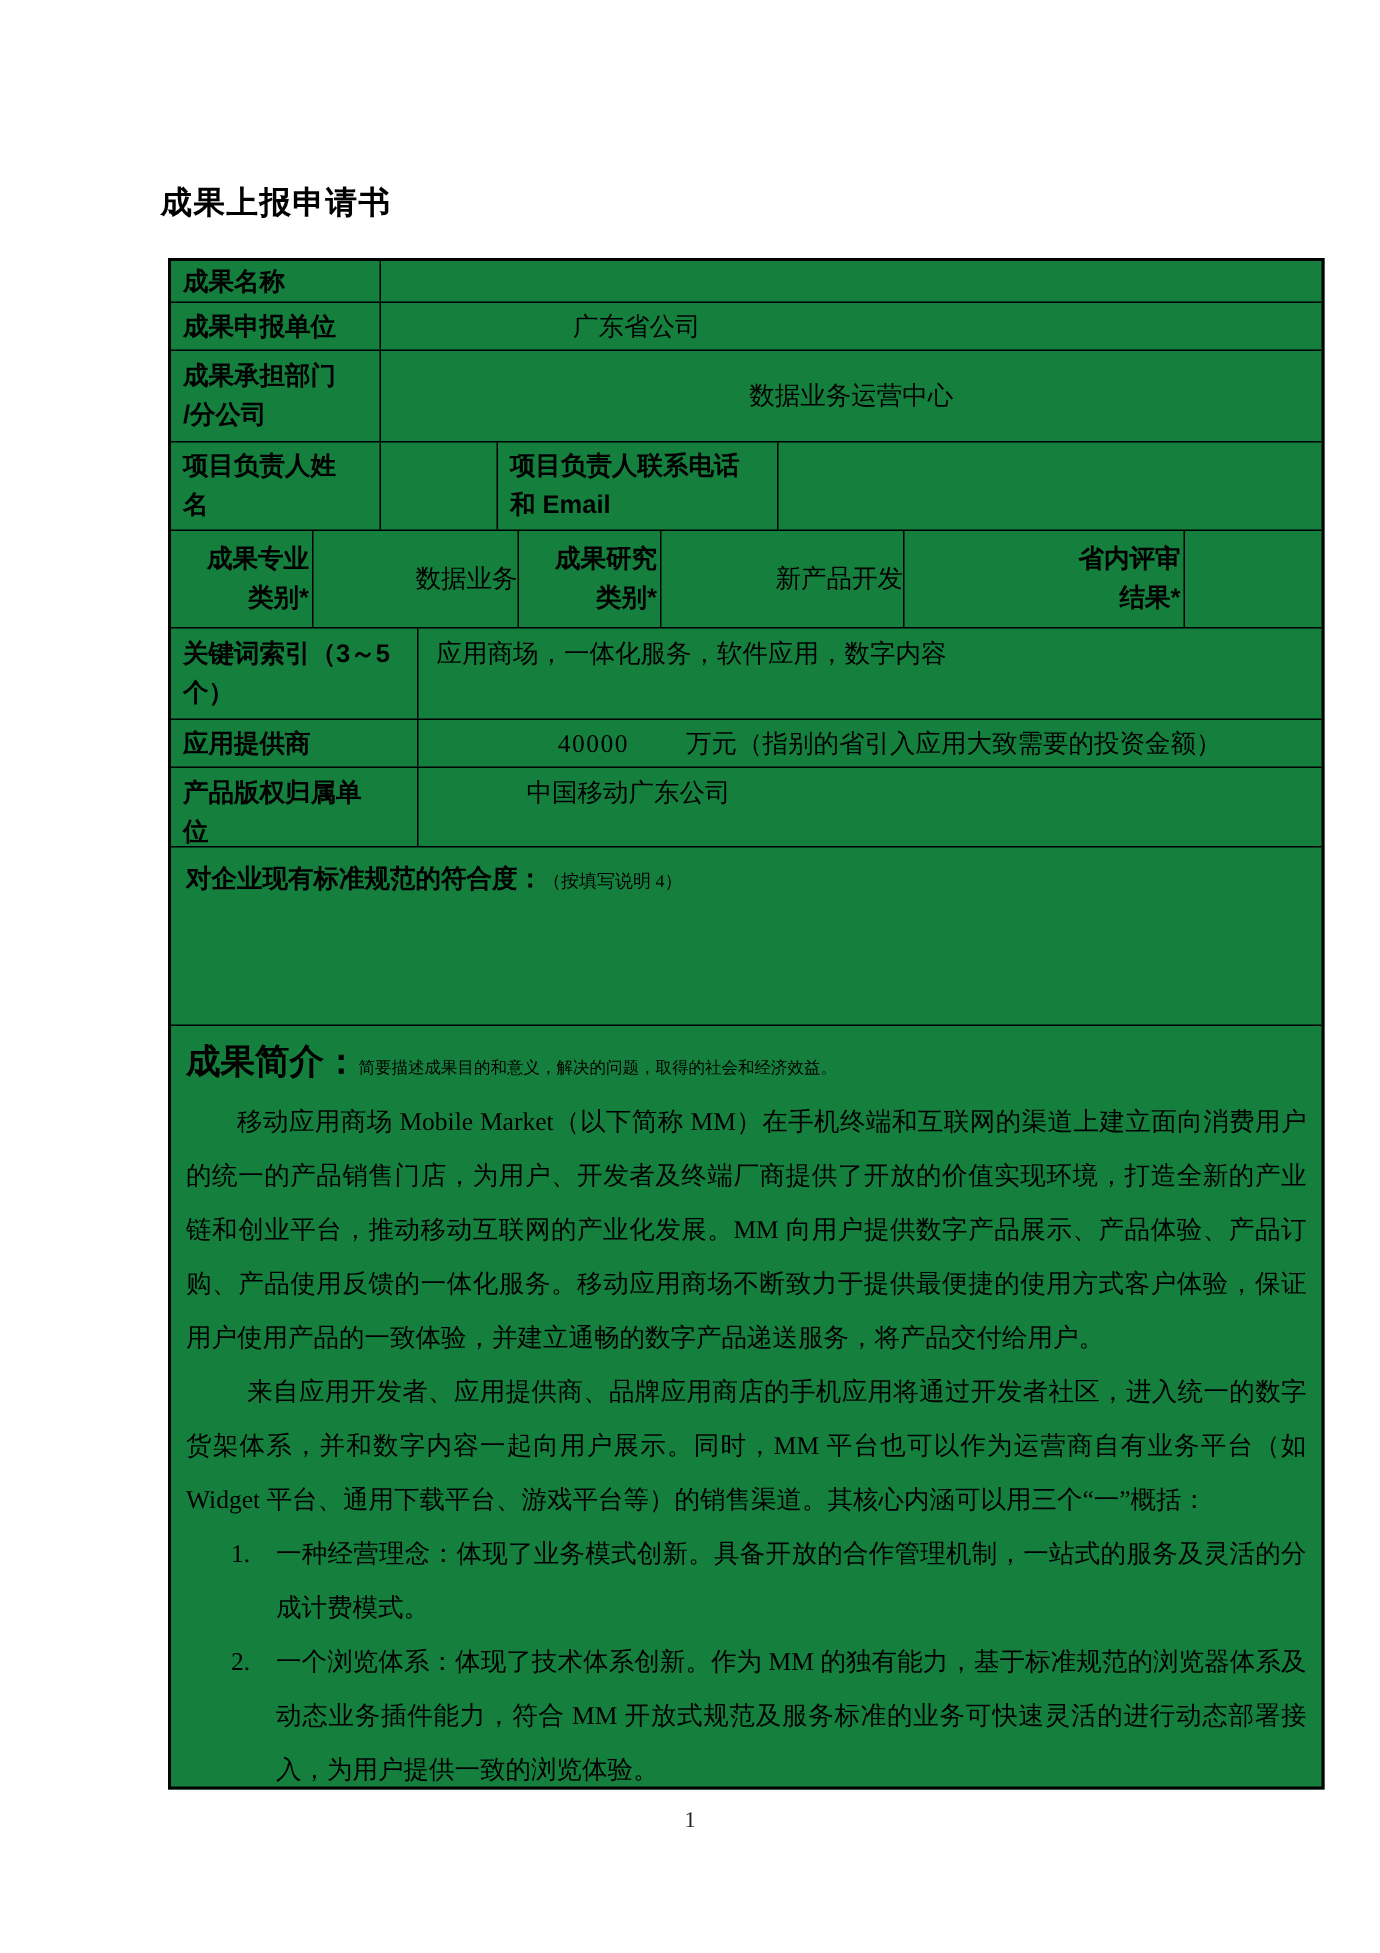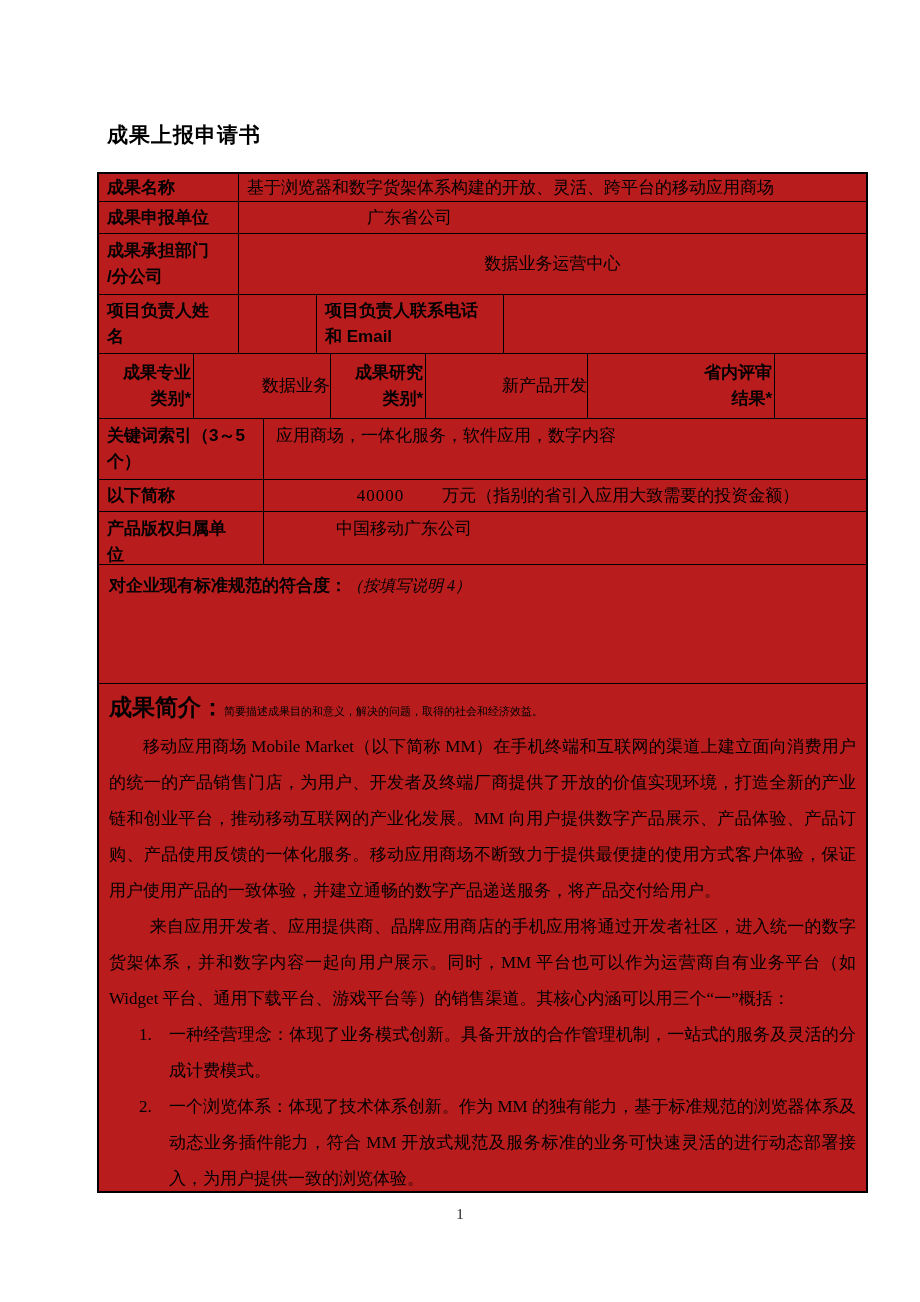--- a/index.html
+++ b/index.html
@@ -19,24 +19,24 @@
     left: 107px; top: 121px;
     font-family: "Liberation Sans", "DejaVu Sans", sans-serif;
     font-size: 21px;
     font-weight: bold;
     letter-spacing: 1px;
     color: #000000;
   }
 
   .form-table {
     position: absolute;
-    left: 97px; top: 172px;
+    left: 112px; top: 172px;
     width: 771px;
     border: 2px solid #000000;
-    background: #b91c1c;
+    background: #15803d;
   }
 
   .trow { display: flex; width: 100%; border-bottom: 1px solid #000000; }
   .trow.last { border-bottom: none; }
   .tcell { border-right: 1px solid #000000; overflow: hidden; position: relative; }
   .tcell.end { border-right: none; }
 
   
   .r1 { height: 28px; }
   .r2 { height: 32px; }
@@ -96,22 +96,21 @@
   .v-invest { flex-direction: row; align-items: center; gap: 10px; }
   .v-invest .amount { margin-left: 26px; letter-spacing: 1px; }
   .v-invest .inote  { margin-left: 28px; }
 
   .compliance-cell { padding: 9px 10px 0 10px; font-size: 17px; }
   .compliance-cell .c-label {
     font-family: "Liberation Sans", "DejaVu Sans", sans-serif;
     font-weight: bold;
   }
   .compliance-cell .c-note {
-    font-style: italic;
-    font-size: 16px;
+    font-size: 12px;
   }
 
   
   .summary-cell { padding: 5px 10px 0 10px; font-size: 17px; line-height: 36px; }
   .summary-head .s-label {
     font-family: "Liberation Sans", "DejaVu Sans", sans-serif;
     font-weight: bold;
     font-size: 23px;
   }
   .summary-head .s-hint { font-size: 11px; }
@@ -134,21 +133,20 @@
 <body>
 
 <div class="page">
 
   <div class="doc-title">成果上报申请书</div>
 
   <div class="form-table">
 
     <div class="trow r1">
       <div class="tcell lbl w-lblA">成果名称</div>
-      <div class="tcell end val w-valA v-name">基于浏览器和数字货架体系构建的开放、灵活、跨平台的移动应用商场</div>
     </div>
 
     <div class="trow r2">
       <div class="tcell lbl w-lblA">成果申报单位</div>
       <div class="tcell end val w-valA v-unit">广东省公司</div>
     </div>
 
     <div class="trow r3">
       <div class="tcell lbl w-lblA">成果承担部门
 /分公司</div>
@@ -175,21 +173,21 @@
 结果*</div>
     </div>
 
     <div class="trow r6">
       <div class="tcell lbl top w-lblB">关键词索引（3～5
 个）</div>
       <div class="tcell end val top w-valB v-keywords">应用商场，一体化服务，软件应用，数字内容</div>
     </div>
 
     <div class="trow r7">
-      <div class="tcell lbl w-lblB">以下简称</div>
+      <div class="tcell lbl w-lblB">应用提供商</div>
       <div class="tcell end val w-valB v-invest">
         <span class="amount">40000</span>
         <span class="inote">万元（指别的省引入应用大致需要的投资金额）</span>
       </div>
     </div>
 
     <div class="trow r8">
       <div class="tcell lbl top w-lblB">产品版权归属单
 位</div>
       <div class="tcell end val top w-valB v-copyright">中国移动广东公司</div>

